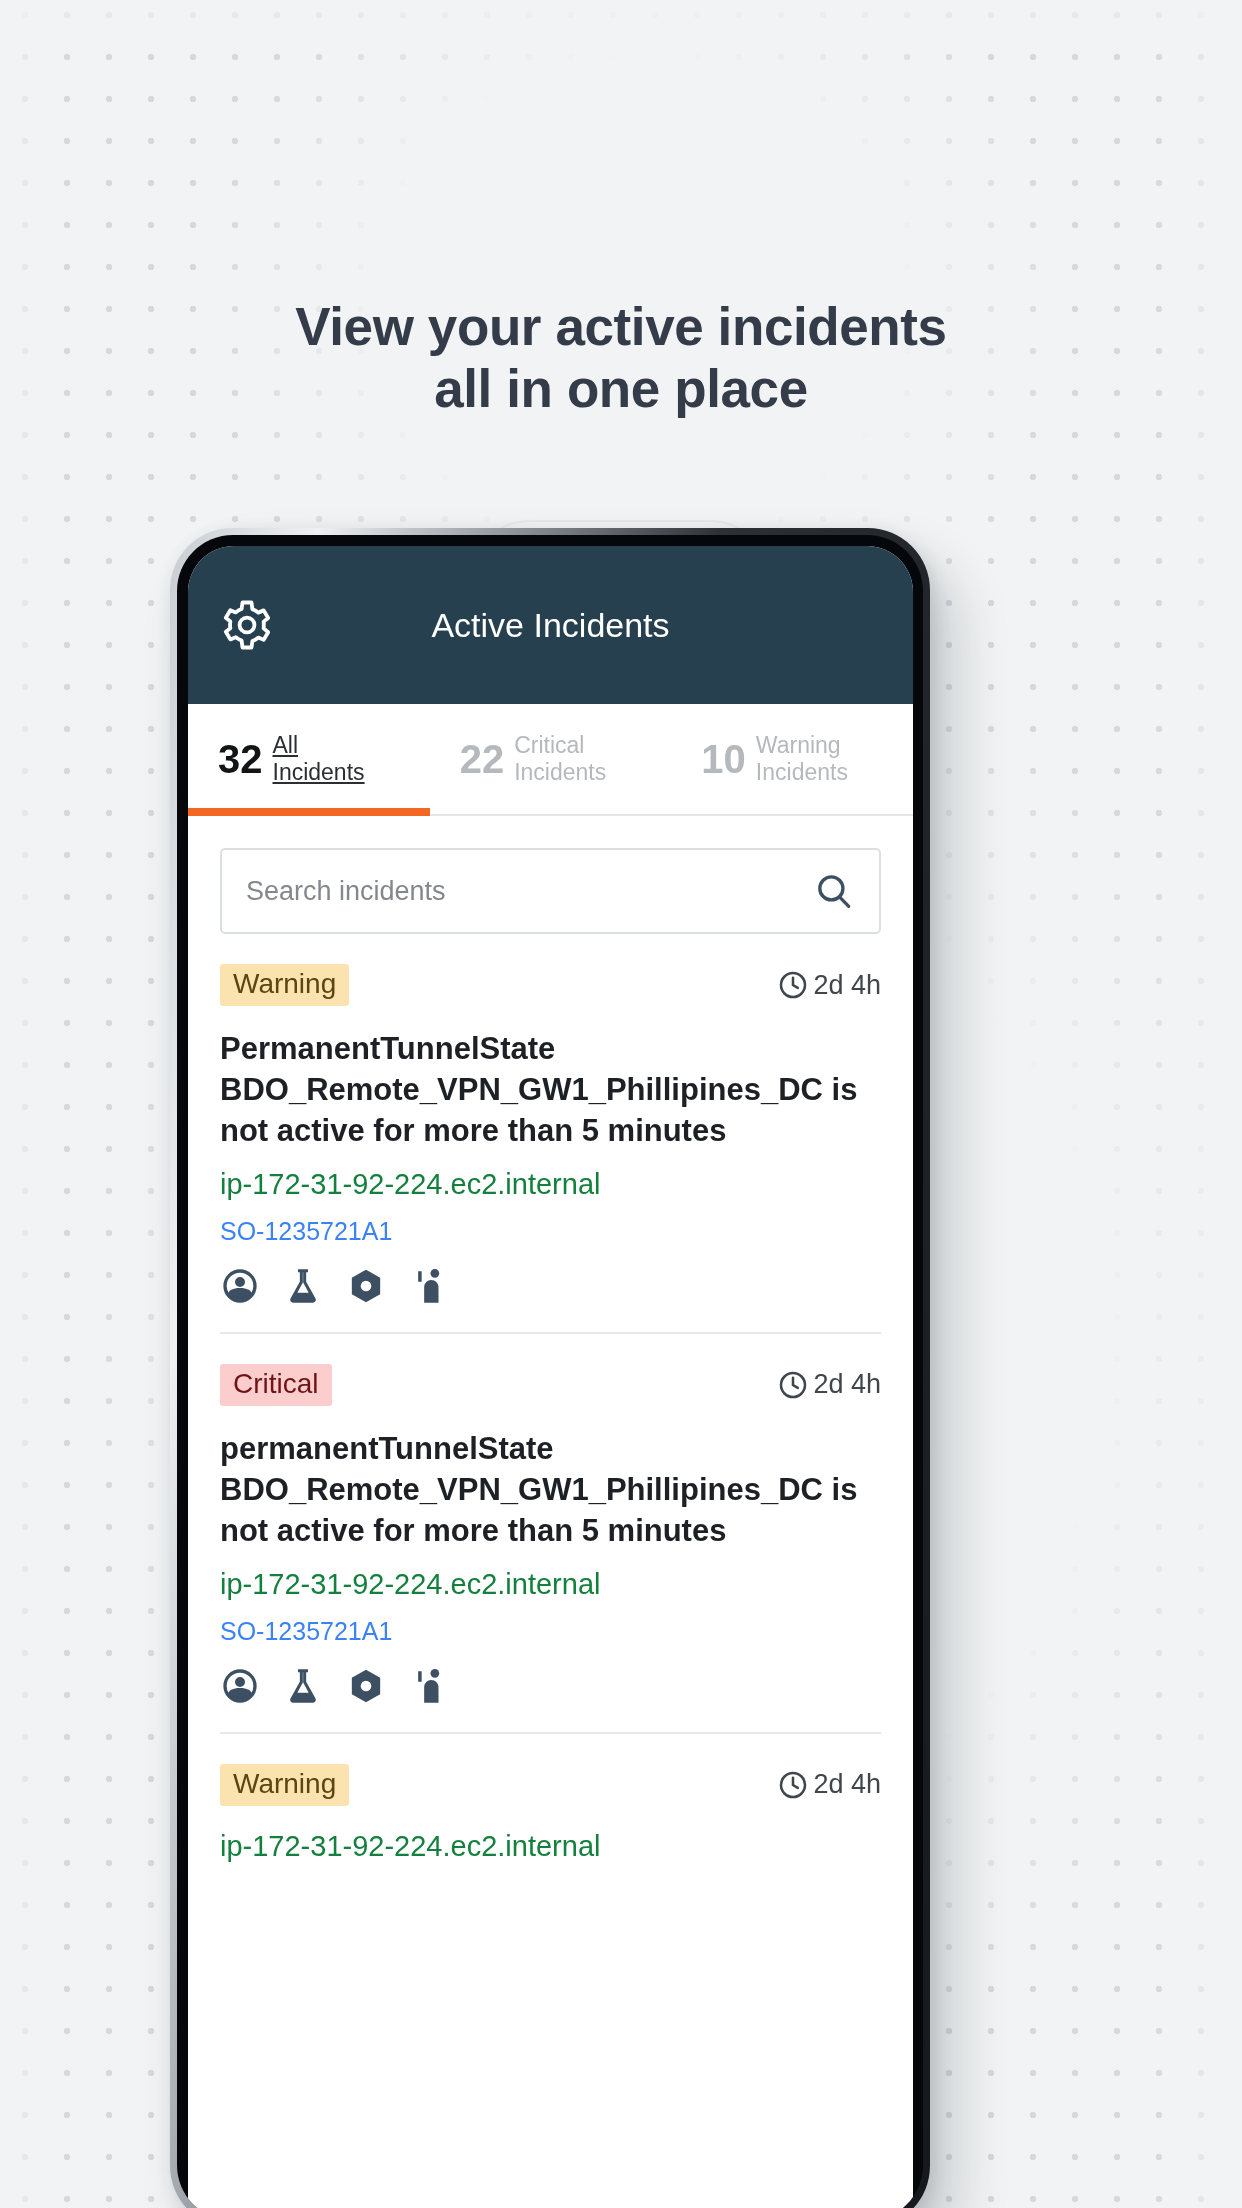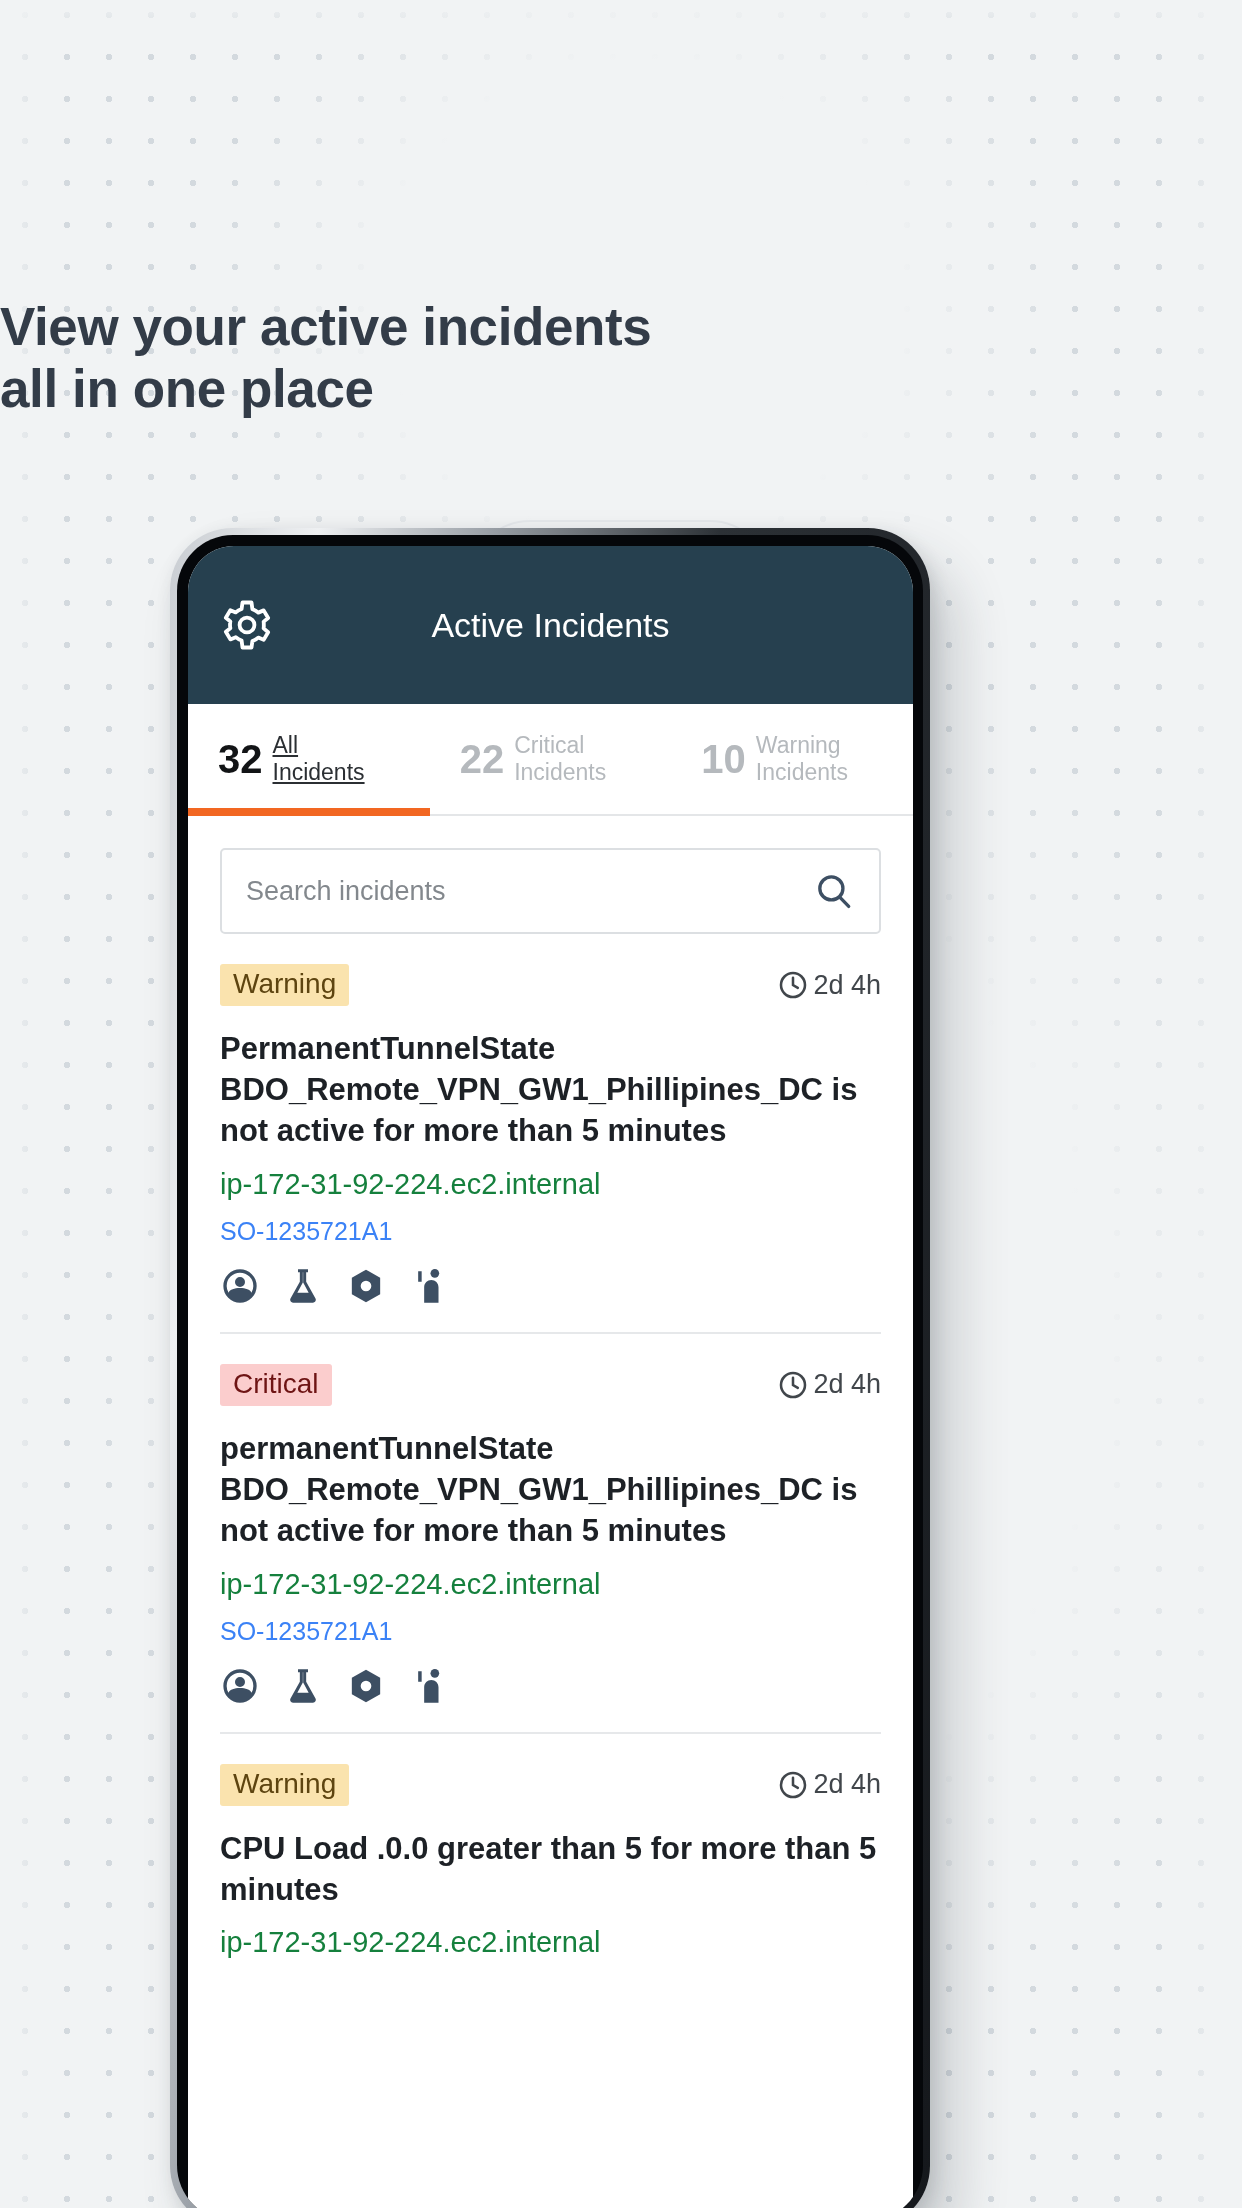--- a/index.html
+++ b/index.html
@@ -47,20 +47,21 @@
     border: 2px solid #e6e9ec;
     border-radius: 60px;
     background: transparent;
   }
 
   
   #headline {
     position: absolute;
     left: 0; top: 296px;
     width: 1242px;
+    text-align: center;
     font-size: 53px;
     line-height: 1.17;
     font-weight: bold;
     color: #333c48;
     letter-spacing: -0.4px;
   }
   #headline .line { display: block; }
 
   
   #phone {
@@ -344,20 +345,19 @@
             <span class="card-time">
               <span class="clock-icon">
                 <svg viewBox="0 0 24 24" width="32" height="32" fill="none" stroke="#41464b" stroke-width="1.9" stroke-linecap="round">
                   <circle cx="12" cy="12" r="9"></circle>
                     <path d="M12 6.6V12l3.6 2.2"></path>
                 </svg>
               </span>
               <span>2d 4h</span>
             </span>
           </div>
-          <div class="incident-title">CPU Load .0.0 greater than 5 for more than 5 minutes</div>
           <div class="incident-host">ip-172-31-92-224.ec2.internal</div>
         </div>
 
       </div>
     </div>
   </div>
 </div>
 
 </body></html>

